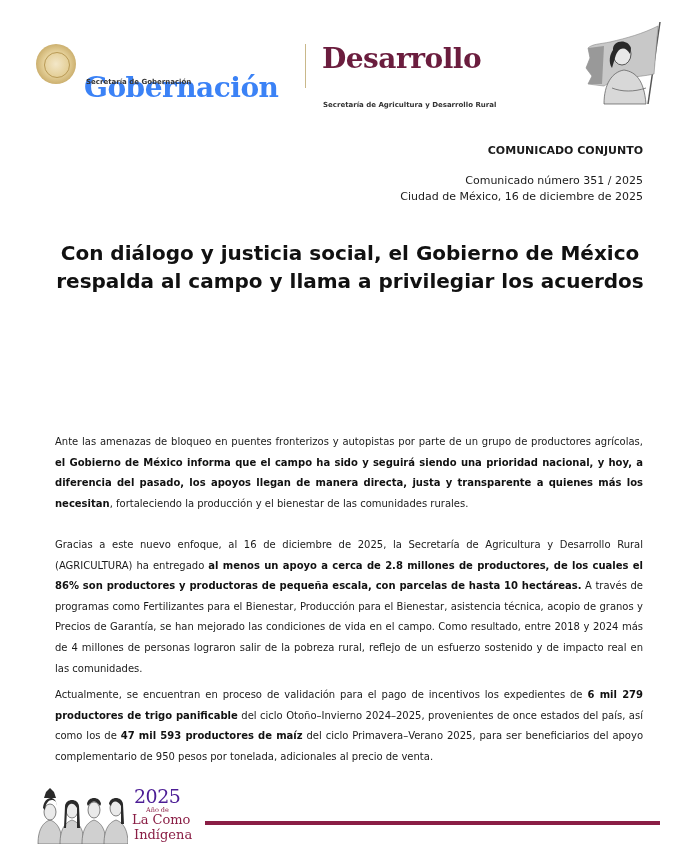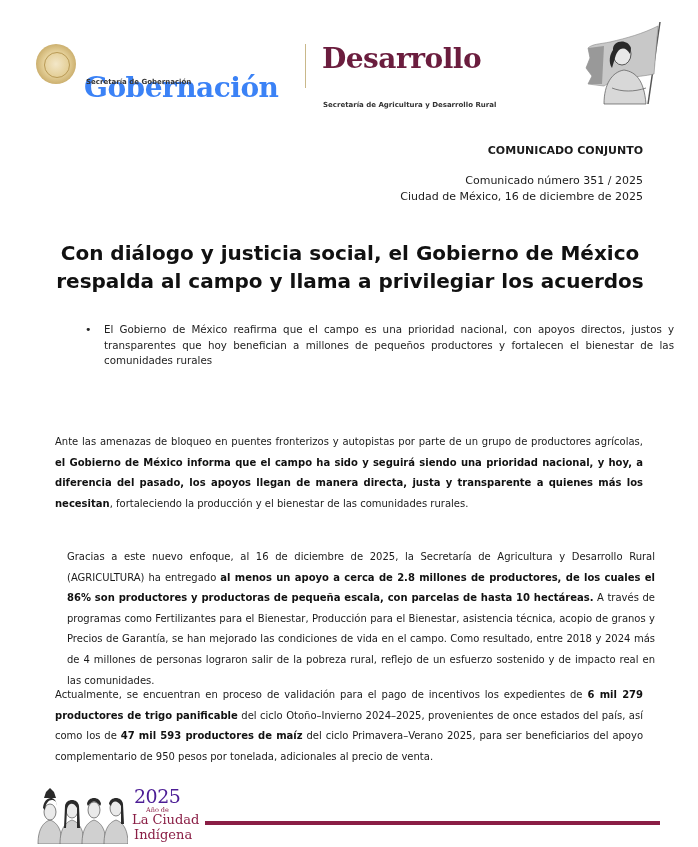--- a/index.html
+++ b/index.html
@@ -63,28 +63,27 @@
   </svg>
 </div>
 
 <div class="right-block joint">COMUNICADO CONJUNTO</div>
 <div class="right-block numero">Comunicado número 351 / 2025</div>
 <div class="right-block fecha">Ciudad de México, 16 de diciembre de 2025</div>
 
 <h1 class="headline" style="margin:0;">Con diálogo y justicia social, el Gobierno de México respalda al campo y llama a privilegiar los acuerdos</h1>
 
 <ul class="bullets">
-  <li>El Gobierno de México reafirma que el campo es una prioridad nacional, con apoyos directos, justos y transparentes que hoy benefician a millones de pequeños productores y fortalecen el bienestar de las comunidades rurales</li>
 </ul>
 
 <p class="para p1" style="margin:0;">
   <span>Ante las amenazas de bloqueo en puentes fronterizos y autopistas por parte de un grupo de productores agrícolas, </span><b>el Gobierno de México informa que el campo ha sido y seguirá siendo una prioridad nacional, y hoy, a diferencia del pasado, los apoyos llegan de manera directa, justa y transparente a quienes más los necesitan</b><span>, fortaleciendo la producción y el bienestar de las comunidades rurales.</span>
 </p>
 
-<p class="para p2" style="margin:12px;">
+<p class="para p2" style="margin:0;">
   <span>Gracias a este nuevo enfoque, al 16 de diciembre de 2025, la Secretaría de Agricultura y Desarrollo Rural (AGRICULTURA) ha entregado </span><b>al menos un apoyo a cerca de 2.8 millones de productores, de los cuales el 86% son productores y productoras de pequeña escala, con parcelas de hasta 10 hectáreas.</b><span> A través de programas como Fertilizantes para el Bienestar, Producción para el Bienestar, asistencia técnica, acopio de granos y Precios de Garantía, se han mejorado las condiciones de vida en el campo. Como resultado, entre 2018 y 2024 más de 4 millones de personas lograron salir de la pobreza rural, reflejo de un esfuerzo sostenido y de impacto real en las comunidades.</span>
 </p>
 
 <p class="para p3" style="margin:0;">
   <span>Actualmente, se encuentran en proceso de validación para el pago de incentivos los expedientes de </span><b>6 mil 279 productores de trigo panificable</b><span> del ciclo Otoño–Invierno 2024–2025, provenientes de once estados del país, así como los de </span><b>47 mil 593 productores de maíz</b><span> del ciclo Primavera–Verano 2025, para ser beneficiarios del apoyo complementario de 950 pesos por tonelada, adicionales al precio de venta.</span>
 </p>
 
 <svg class="footer-art" viewBox="0 0 92 56">
   <g fill="#d0d0d0" stroke="#555" stroke-width="0.6">
     <path d="M2 56 C2 40, 8 34, 14 32 C20 34, 26 40, 26 56 Z"></path>
@@ -101,15 +100,15 @@
   <g fill="#2a2a2a">
     <path d="M7 20 C8 8, 20 6, 21 18 L20 14 C16 10, 10 12, 9 22 Z"></path>
     <path d="M29 18 C30 10, 42 10, 43 18 L44 40 L41 40 L41 20 C38 14, 32 14, 31 22 L30 40 L28 40 Z"></path>
     <path d="M51 16 C52 8, 64 8, 65 16 L64 18 C60 12, 56 12, 52 18 Z"></path>
     <path d="M73 16 C74 8, 86 8, 87 16 L88 36 L85 36 L85 18 C82 12, 76 12, 75 18 Z"></path>
     <path d="M10 4 L14 0 L18 4 L20 10 L8 10 Z"></path>
   </g>
 </svg>
 <div class="year-2025">2025</div>
 <div class="year-sub">Año de</div>
-<div class="year-mujer">La Ciudad</div>
+<div class="year-mujer">La Como</div>
 <div class="year-indigena">Indígena</div>
 <div class="footer-line"></div>
 
 </body></html>

